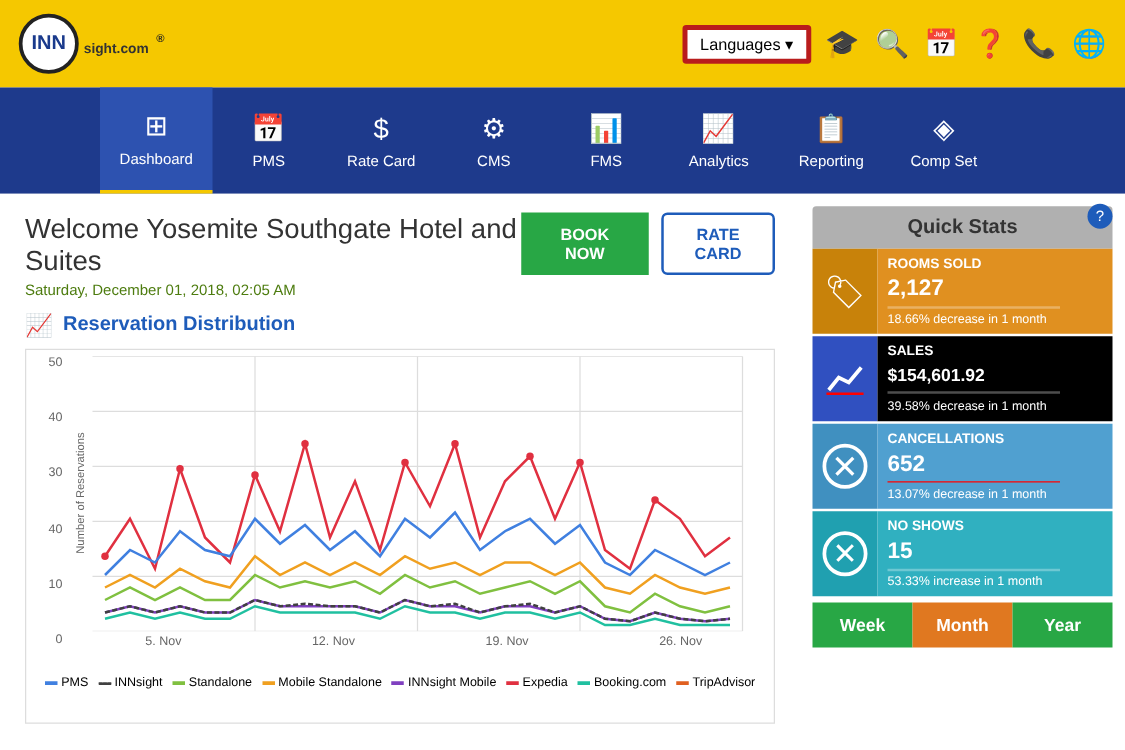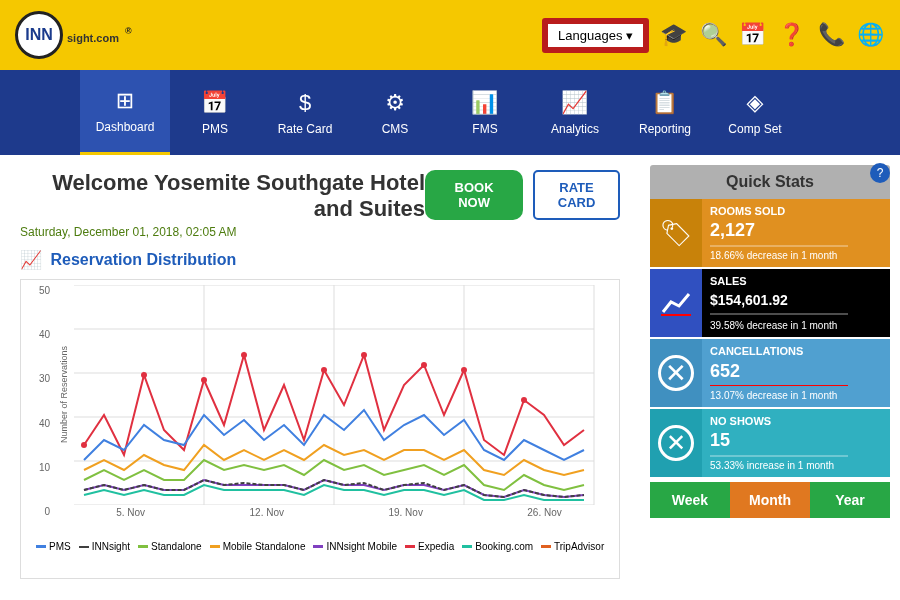--- a/index.html
+++ b/index.html
@@ -24,21 +24,21 @@
       border: 3px solid #222;
       background: white;
       display: flex; align-items: center; justify-content: center;
       font-weight: bold; font-size: 18px; color: #1a3a8c;
       margin-right: 4px;
     }
     .logo-text { font-size: 22px; font-weight: bold; color: #222; }
     .logo-text span { font-size: 11px; color: #333; }
     .top-right { display: flex; align-items: center; gap: 12px; }
     .lang-btn {
-      background: white; border: 6px solid #b91c1c; border-radius: 3px;
+      background: white; border: 4px solid #b91c1c; border-radius: 3px;
       padding: 4px 10px; font-size: 13px; cursor: pointer;
     }
     .top-icon { font-size: 22px; color: #333; cursor: pointer; }
 
     
     .nav-bar {
       background: #1e3a8c;
       height: 85px;
       display: flex;
       align-items: center;
@@ -52,30 +52,30 @@
       gap: 6px;
     }
     .nav-item.active { background: #2d52b0; border-bottom: 3px solid #f5c800; }
     .nav-item .nav-icon { font-size: 22px; }
 
     
     .main { display: flex; height: 455px; background: white; }
 
     
     .left-panel { flex: 1; padding: 15px 20px; }
-    .hotel-title { font-size: 22px; font-weight: bold; color: #333; margin-bottom: 3px; text-align: right; }
+    .hotel-title { font-size: 22px; font-weight: normal; color: #333; margin-bottom: 3px; }
     .hotel-date { font-size: 12px; color: #4d7c0f; margin-bottom: 10px; }
     .section-title {
       display: flex; align-items: center; gap: 8px;
       font-size: 16px; color: #1e5cba; font-weight: bold; margin-bottom: 8px;
     }
     .section-icon { font-size: 18px; }
     .header-buttons { display: flex; gap: 10px; }
     .btn-book {
-      background: #28a745; color: white; border: none; border-radius: 10px;
+      background: #28a745; color: white; border: none; border-radius: 0;
       padding: 8px 22px; font-size: 13px; font-weight: bold; cursor: pointer;
     }
     .btn-rate {
       background: white; color: #1e5cba; border: 2px solid #1e5cba; border-radius: 5px;
       padding: 8px 14px; font-size: 13px; font-weight: bold; cursor: pointer;
     }
     .top-row { display: flex; justify-content: space-between; align-items: flex-start; }
 
     
     .chart-container {

